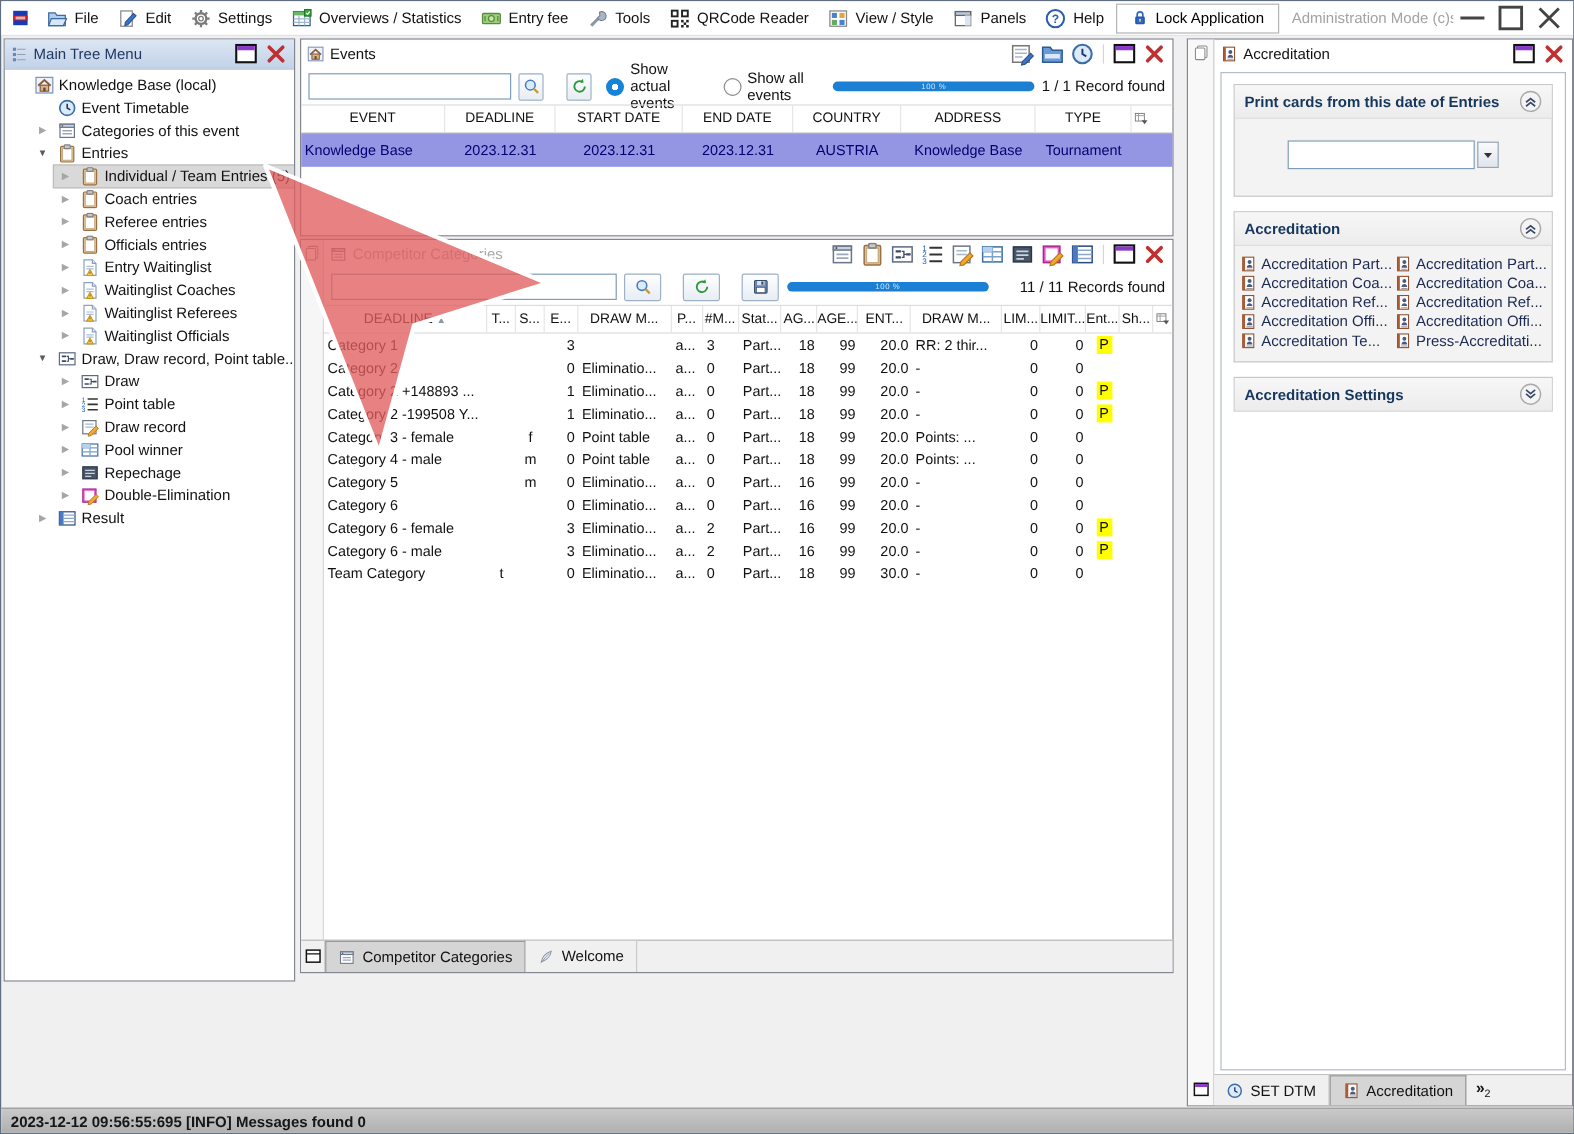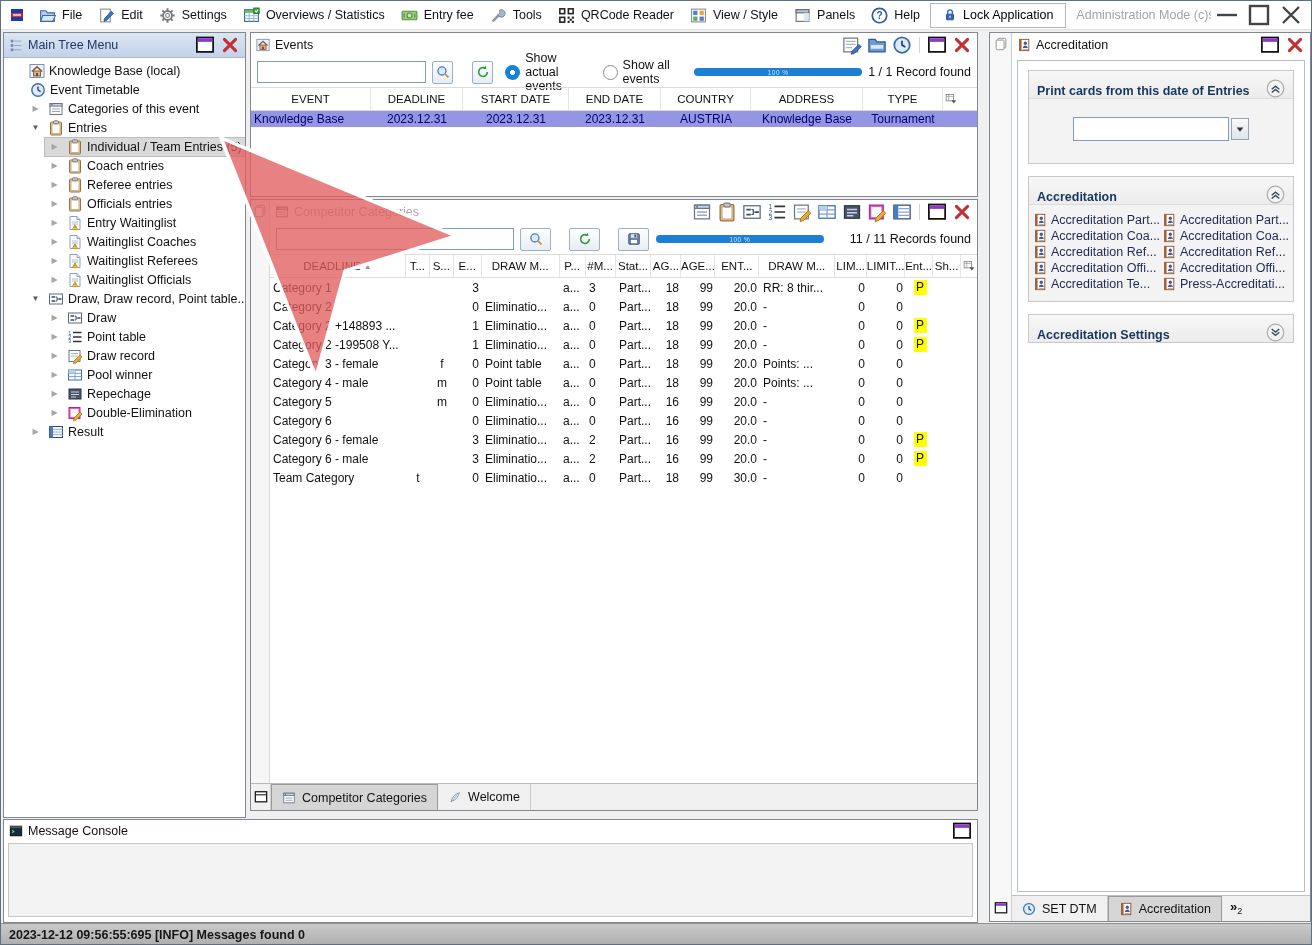--- a/index.html
+++ b/index.html
@@ -57,21 +57,21 @@
   .progress{width:168px;height:8px;border-radius:4px;background:#1b7fd4;margin-left:14px;
             display:flex;align-items:center;justify-content:center;flex:0 0 auto;}
   .progress span{font-size:6.5px;color:#cfe3f7;letter-spacing:.5px;}
   .records{margin-left:auto;white-space:nowrap;}
 
   .tbl-header{display:flex;height:22px;border-top:1px solid #dcdcdc;border-bottom:1px solid #dcdcdc;
               align-items:stretch;flex:0 0 auto;}
   .th{display:flex;align-items:center;justify-content:center;border-right:1px solid #e6e6e6;
       font-size:11.5px;white-space:nowrap;overflow:hidden;box-sizing:border-box;gap:3px;}
   .filter-cell{display:flex;align-items:center;justify-content:center;width:16px;}
-  .tbl-row{display:flex;height:16px;align-items:stretch;}
+  .tbl-row{display:flex;height:28px;align-items:stretch;}
   .tbl-row.selected{background:#9596e3;color:#00006e;}
   .td{display:flex;align-items:center;justify-content:center;white-space:nowrap;overflow:hidden;
       box-sizing:border-box;padding:0 3px;font-size:12px;}
   .td.left{justify-content:flex-start;}
   .td.right{justify-content:flex-end;}
   .sort-arrow{color:#8a98a8;font-size:8px;}
 
   
   .cat-panel{left:249px;top:198px;width:728px;height:612px;display:flex;flex-direction:column;padding:0;}
   .cat-top{flex:1;display:flex;min-height:0;}
@@ -93,21 +93,21 @@
   .overflow-tab .cnt{font-size:9px;margin-top:7px;}
 
   
   .accr-panel{left:988px;top:31px;width:322px;height:890px;display:flex;padding:0;}
   .accr-strip{width:22px;background:#f8f8f8;border-right:1px solid #c9ccd2;display:flex;
               flex-direction:column;align-items:center;padding:4px 0;box-sizing:border-box;}
   .accr-main{flex:1;display:flex;flex-direction:column;min-width:0;}
   .accr-content{flex:1;margin:3px 5px;border:1px solid #b4bcc6;background:#fff;padding:9px 10px;
                 display:flex;flex-direction:column;gap:12px;min-height:0;overflow:hidden;}
   .group{border:1px solid #c8c8c8;background:#f3f3f3;}
-  .group-header{height:27px;display:flex;align-items:flex-end;gap:9px;padding:0 8px;
+  .group-header{height:27px;display:flex;align-items:center;gap:9px;padding:0 8px;
                 background:linear-gradient(#f7f7f7,#ececec);border-bottom:1px solid #dcdcdc;}
   .group-header .gtitle{font-weight:bold;color:#17365d;flex:1;white-space:nowrap;overflow:hidden;}
   .chev-btn{width:19px;height:19px;border:none;background:none;padding:0;}
   .date-row{display:flex;justify-content:center;align-items:center;gap:2px;padding:18px 0 22px;}
   .date-input{width:150px;height:20px;border:1px solid #7f9db9;font:inherit;}
   .drop-btn{width:18px;height:22px;border:1px solid #96a4b4;background:linear-gradient(#fafafa,#dfe5ec);
             display:flex;align-items:center;justify-content:center;font-size:8px;padding:0;}
   .accr-cols{display:flex;gap:2px;padding:8px 4px 10px;}
   .accr-col{flex:1;display:flex;flex-direction:column;gap:2px;min-width:0;}
   .accr-btn{display:flex;align-items:center;gap:4px;color:#1c2a52;white-space:nowrap;overflow:hidden;}
@@ -314,21 +314,21 @@
               <svg viewBox="0 0 16 16" xmlns="http://www.w3.org/2000/svg">
                 <rect x="1" y="1.5" width="14" height="13" fill="#eef3fa" stroke="#7a92b8"></rect>
                 <path d="M2.8 8.5L8 3.8l5.2 4.7" fill="none" stroke="#8a5a3c" stroke-width="1.6"></path>
                 <rect x="4.5" y="8" width="7" height="5" fill="#d9b38c" stroke="#8a5a3c"></rect>
                 <rect x="7" y="10" width="2" height="3" fill="#6a4a2c"></rect>
               </svg>
             </span>
             <span>Knowledge Base (local)</span>
           </span>
         </div>
-        <div class="tree-item" style="padding-left: 3px;">
+        <div class="tree-item" style="padding-left: 21px;">
           <span class="tree-content">
             <span class="expander none"></span>
             <span class="ico">
               <svg viewBox="0 0 16 16" xmlns="http://www.w3.org/2000/svg">
                 <circle cx="8" cy="8" r="6.2" fill="#dceafc" stroke="#3a6ea8" stroke-width="1.4"></circle>
                 <path d="M8 4.5V8l2.6 1.6" stroke="#1a3a6a" stroke-width="1.3" fill="none"></path>
               </svg>
             </span>
             <span>Event Timetable</span>
           </span>
@@ -901,21 +901,21 @@
               <span class="td center" style="width: 24px;"></span>
               <span class="td center" style="width: 24px;"></span>
               <span class="td right" style="width: 28px;">3</span>
               <span class="td left" style="width: 78px; margin-top: 44px;">Round Ro...</span>
               <span class="td left" style="width: 26px;">a...</span>
               <span class="td left" style="width: 30px;">3</span>
               <span class="td left" style="width: 36px;">Part...</span>
               <span class="td right" style="width: 30px;">18</span>
               <span class="td right" style="width: 34px;">99</span>
               <span class="td right" style="width: 44px;">20.0</span>
-              <span class="td left" style="width: 76px;">RR: 8 thir...</span>
+              <span class="td left" style="width: 76px;">RR: 2 thir...</span>
               <span class="td right" style="width: 32px;">0</span>
               <span class="td right" style="width: 38px;">0</span>
               <span class="td center" style="width: 28px;">
                 <span class="yellow-p">P</span>
               </span>
               <span class="td left" style="width: 28px;"></span>
             </div>
             <div class="cat-row">
               <span class="td left" style="width: 136px;">Category 2</span>
               <span class="td center" style="width: 24px;"></span>
@@ -1373,40 +1373,20 @@
             </span>
           </span>
         <span class="overflow-tab">
           <span class="chev">»</span>
           <span class="cnt">2</span>
         </span>
       </div>
     </div>
   </div>
 
-  <div class="panel console-panel">
-    <div class="titlebar" style="height:22px">
-      <span class="ico sm">
-          <svg viewBox="0 0 16 16" xmlns="http://www.w3.org/2000/svg">
-            <rect x="1.5" y="2.5" width="13" height="11" fill="#1a2a3a" stroke="#000"></rect>
-            <rect x="1.5" y="2.5" width="13" height="2.2" fill="#4a5a6a"></rect>
-            <path d="M3.5 7l2 1.5-2 1.5" stroke="#7ac87a" fill="none" stroke-width="1.2"></path>
-          </svg>
-        </span>
-      <span class="title">Message Console</span>
-      <span class="spacer"></span>
-      <span class="tb-ico">
-          <svg viewBox="0 0 16 16" xmlns="http://www.w3.org/2000/svg">
-            <rect x="1.5" y="2" width="13" height="11.5" fill="#fff" stroke="#111" stroke-width="1.4"></rect>
-            <rect x="2.2" y="2.7" width="11.6" height="2.8" fill="#8a3ac8"></rect>
-          </svg>
-        </span>
-    </div>
-    <div class="console-body"></div>
-  </div>
 
   <div class="statusbar">
     <span>2023-12-12 09:56:55:695 [INFO] Messages found 0</span>
   </div>
 
   <svg class="arrow-overlay" width="1312" height="945" viewBox="0 0 1312 945">
     <polygon points="220,137 455,235 344,270 315,376" fill="#e25d5d" fill-opacity="0.78" stroke="#ffffff" stroke-width="3.5" stroke-linejoin="round"></polygon>
   </svg>
 
 </div>

